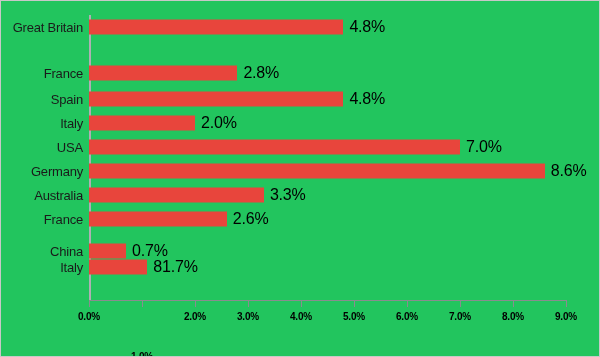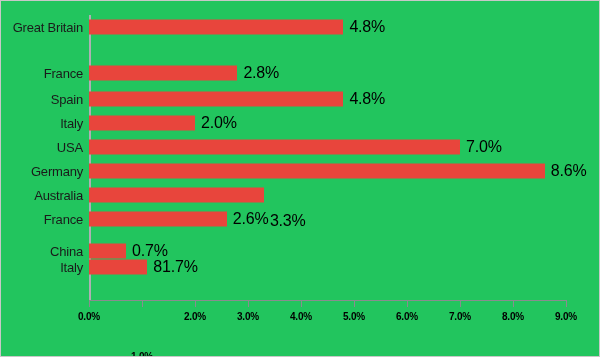--- a/index.html
+++ b/index.html
@@ -140,21 +140,21 @@
         <span class="bar-value" style="left: 377px;">7.0%</span>
       </div>
       <div class="bar-row" style="top: 144px;">
         <span class="category-label">Germany</span>
         <div class="bar" style="width: 455.8px; background: rgb(232, 69, 60);"></div>
         <span class="bar-value" style="left: 461.8px;">8.6%</span>
       </div>
       <div class="bar-row" style="top: 168px;">
         <span class="category-label">Australia</span>
         <div class="bar" style="width: 174.9px; background: rgb(232, 69, 60);"></div>
-        <span class="bar-value" style="left: 180.9px; margin-top: 26px;">3.3%</span>
+        <span class="bar-value" style="left: 180.9px;">3.3%</span>
       </div>
       <div class="bar-row" style="top: 192px;">
         <span class="category-label">France</span>
         <div class="bar" style="width: 137.8px; background: rgb(232, 69, 60);"></div>
         <span class="bar-value" style="left: 143.8px;">2.6%</span>
       </div>
       <div class="bar-row" style="top: 216px; margin-top: 8px;">
         <span class="category-label">China</span>
         <div class="bar" style="width: 37.1px; background: rgb(232, 69, 60);"></div>
         <span class="bar-value" style="left: 43.1px;">0.7%</span>

